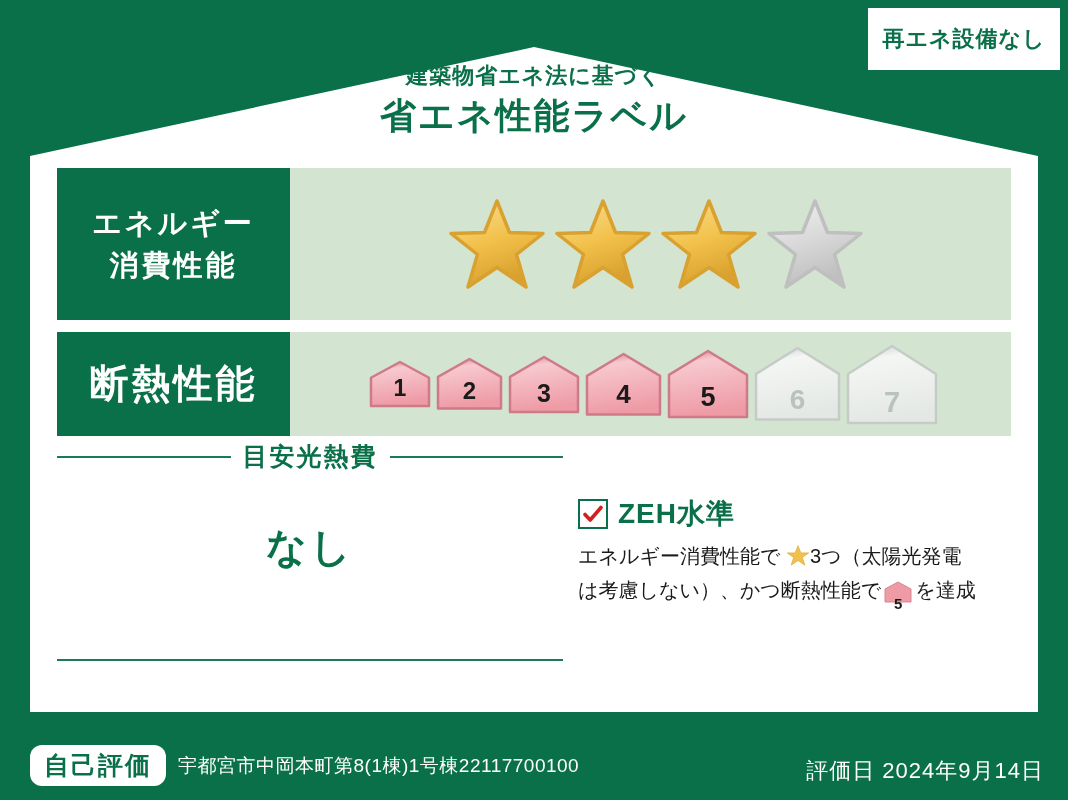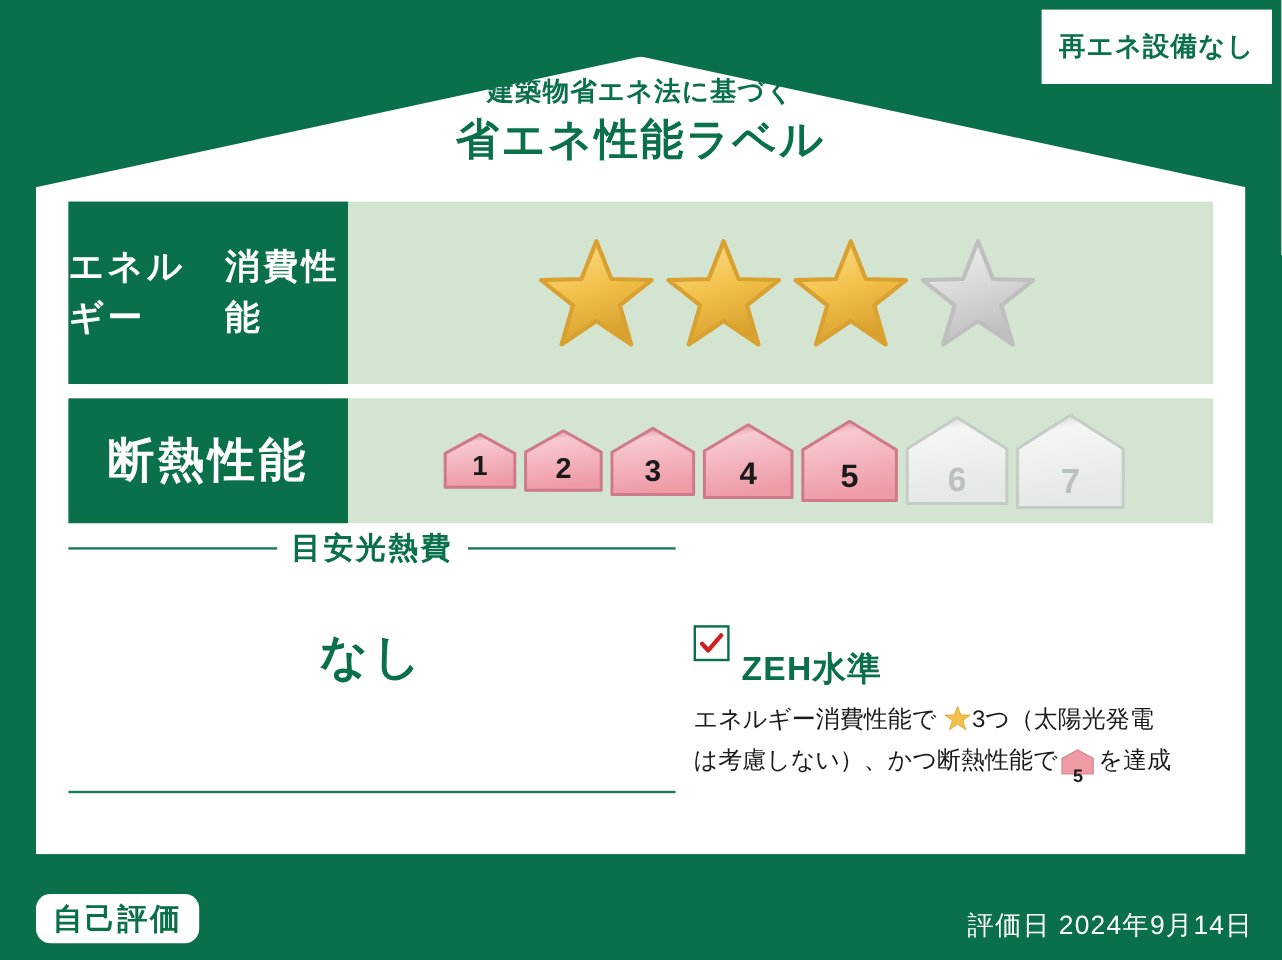--- a/index.html
+++ b/index.html
@@ -55,21 +55,21 @@
     position:absolute; left:57px; width:954px;
     display:flex; align-items:stretch;
     background:#D3E4D1;
   }
   #row-energy { top:168px; height:152px; }
   #row-insulation { top:332px; height:104px; }
 
   .perf-label {
     width:233px; flex:0 0 233px;
     background:#0A7049; color:#ffffff;
-    display:flex; 
+    display:flex; flex-direction:column;
     align-items:center; justify-content:center;
     font-weight:bold; letter-spacing:3px;
   }
   #label-energy { font-size:29px; line-height:1.45; }
   #label-insulation { font-size:39px; }
 
   .perf-value { flex:1; display:flex; align-items:center; }
 
   
   #stars-wrap { justify-content:center; gap:6px; padding-left:10px; }
@@ -108,21 +108,21 @@
   }
 
   
   #zeh-block { position:absolute; left:578px; top:495px; width:440px; }
   #zeh-head { display:flex; align-items:center; gap:10px; }
   #zeh-check {
     width:30px; height:30px; flex:0 0 30px;
     border:2px solid #0A7049; background:#ffffff;
     display:flex; align-items:center; justify-content:center;
   }
-  #zeh-title { color:#0A7049; font-size:28px; font-weight:bold; letter-spacing:1px;margin-top:44px; }
+  #zeh-title { color:#0A7049; font-size:28px; font-weight:bold; letter-spacing:1px; }
   #zeh-desc {
     margin-top:8px; color:#1a1a1a; font-size:20px;
     line-height:1.55; letter-spacing:0px;
   }
   .inline-star { vertical-align:-3px; margin:0 1px; }
   .inline-house { vertical-align:-6px; margin:0 3px; position:relative; display:inline-block; }
   .inline-house .num {
     position:absolute; left:0; right:0; bottom:1px; text-align:center;
     font-size:15px; font-weight:bold; color:#1a1a1a; line-height:1;
   }
@@ -332,19 +332,20 @@
       <span>は考慮しない）、かつ断熱性能で</span><span class="inline-house">
         <svg width="28" height="22" viewBox="0 0 56 44" aria-hidden="true">
           <polygon points="2,42 2,16 28,2 54,16 54,42" fill="#EE9BA6" stroke="#D98390" stroke-width="2"></polygon>
         </svg>
         <span class="num">5</span></span><span>を達成</span>
     </div>
   </div>
 
   <div id="footer-left">
     <span id="self-eval-badge">自己評価</span>
+    <span id="footer-address">宇都宮市中岡本町第8(1棟)1号棟22117700100</span>
   </div>
 
   <div id="footer-right">
     <div id="eval-date">評価日 2024年9月14日</div>
   </div>
 
 </div>
 
 </body></html>

